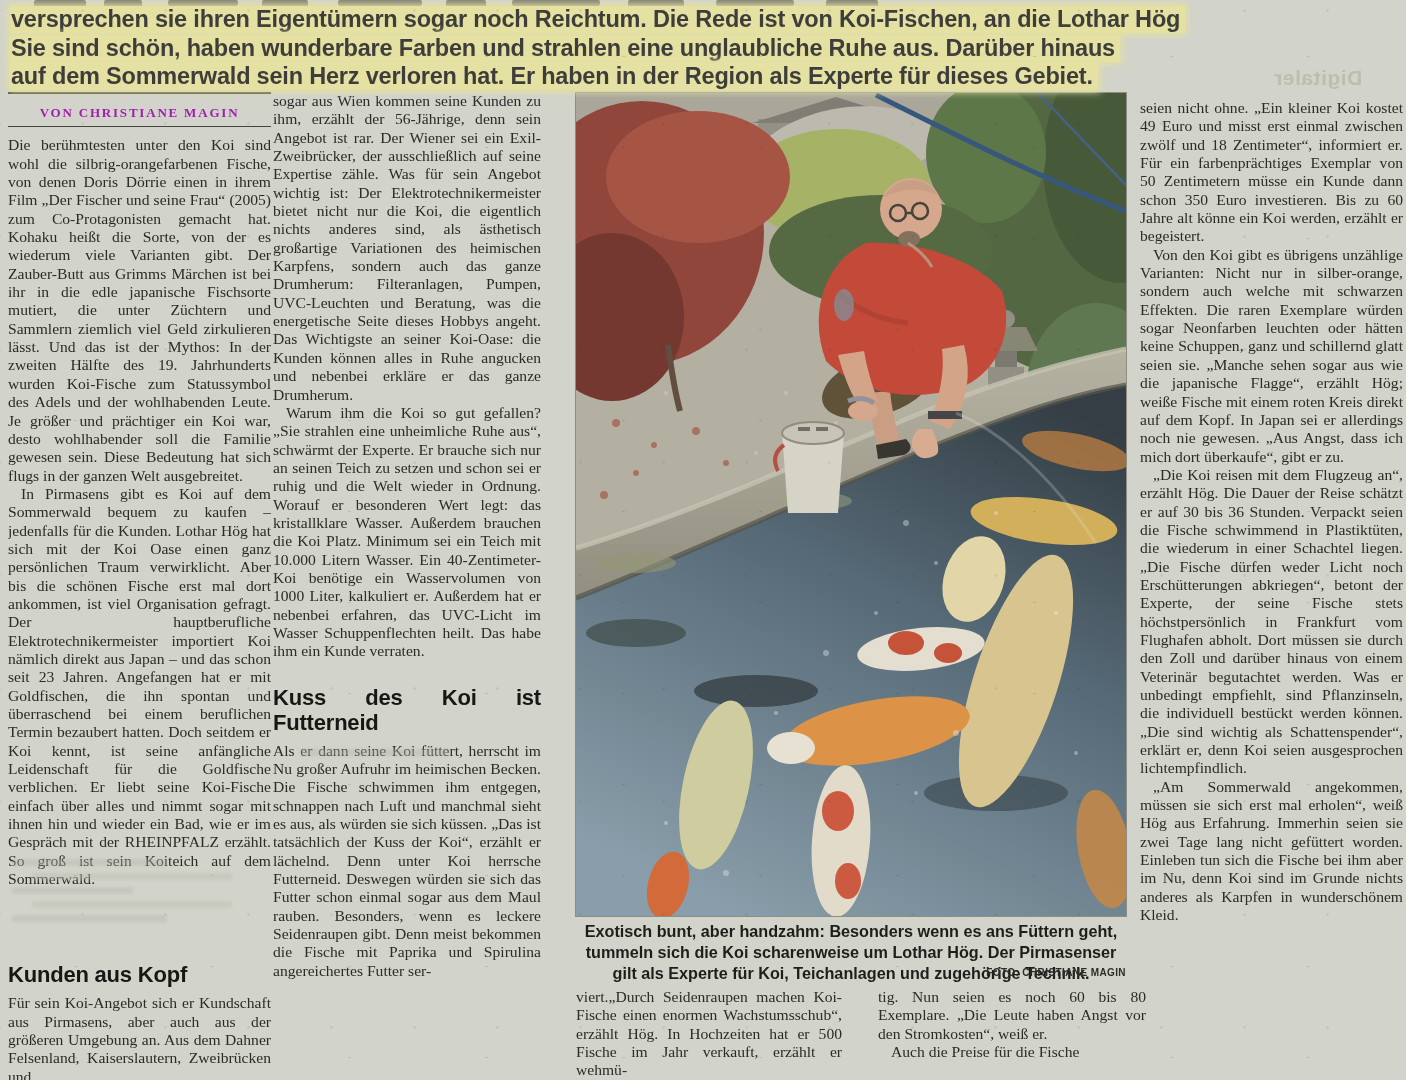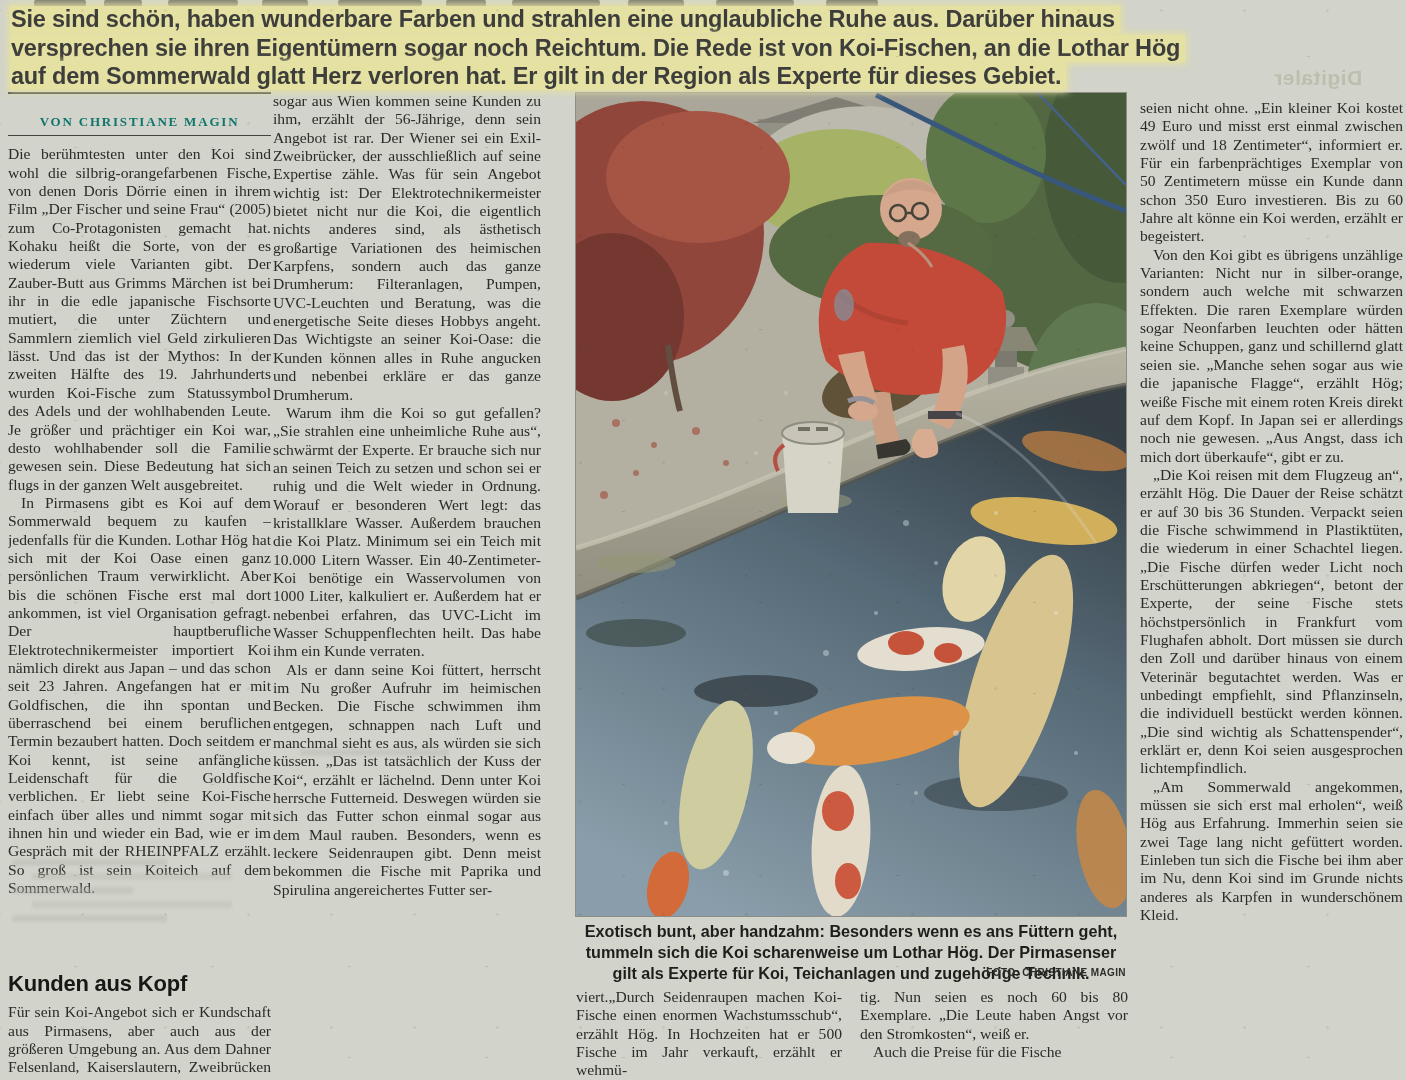--- a/index.html
+++ b/index.html
@@ -50,41 +50,41 @@
   .col p + p { text-indent:13px; }
   .col h2 {
     font-family:"Liberation Sans",sans-serif; font-size:22px; line-height:25px;
     color:#171715; letter-spacing:-.2px; margin:24px 0 7px;
   }
   #col1 h2 { margin-top:74px; }
   #col5 h2 { margin-top:30px; }
   .byline {
     border-top:2px solid #45453f; border-bottom:1px solid #45453f;
     text-align:center; font-size:13px; font-weight:bold; letter-spacing:1.8px;
-    color:#0f766e; padding:19px 0 4px; margin-bottom:9px;
+    color:#a21caf; padding:10px 0 4px; margin-bottom:9px;
   }
   
   .photo-wrap { position:absolute; left:576px; top:93px; width:550px; height:823px;
     box-shadow:0 0 0 1px #8f8d83; background:#b2ae9f; overflow:hidden; }
   .photo-wrap svg { display:block; width:100%; height:100%; }
   
   .caption {
     position:absolute; left:576px; top:921px; width:550px; height:64px;
     font-family:"Liberation Sans",sans-serif; font-weight:bold;
     font-size:16.2px; line-height:20.8px; color:#1e1e1c; text-align:center;
   }
   .caption .credit {
     position:absolute; right:0; bottom:1px; font-weight:bold;
     font-size:10px; letter-spacing:.4px; color:#2c2c29; font-stretch:normal;
   }
   
   .subcol { position:absolute; top:988px; height:92px; overflow:hidden;
     font-size:15.6px; line-height:18.35px; text-align:justify; color:#2b2b28; }
   #subcolA { left:576px; width:266px; }
-  #subcolB { left:860px; width:268px;font-family:Liberation Serif, serif; }
+  #subcolB { left:878px; width:268px;font-family:Liberation Serif, serif; }
   .subcol p + p { text-indent:13px; }
   
   .ghost { position:absolute; z-index:1; opacity:.45; filter:blur(1.6px); pointer-events:none; }
   .ghost i { display:block; height:7px; margin:7px 0; border-radius:3px;
     background:linear-gradient(90deg,#b7bab0 0 62%, transparent 62%); }
   .ghost i:nth-child(2n){ background:linear-gradient(90deg,transparent 0 8%, #bcbfb3 8% 88%, transparent 88%); }
   .ghost i:nth-child(3n){ width:78%; }
 </style>
 </head>
 <body>
@@ -98,23 +98,23 @@
   <i style="left:446px;width:40px;height:8px"></i>
   <i style="left:512px;width:88px;height:6px"></i>
   <i style="left:628px;width:56px;height:9px"></i>
   <i style="left:716px;width:78px;height:6px"></i>
   <i style="left:826px;width:52px;height:8px"></i>
 </div>
 
 <div class="bleed-mirror">Digitaler</div>
 
 <div class="lead">
+  <span class="line"><span class="hl">versprechen sie ihren Eigentümern sogar noch Reichtum. Die Rede ist von Koi-Fischen, an die Lothar Hög</span></span>
   <span class="line"><span class="hl">Sie sind schön, haben wunderbare Farben und strahlen eine unglaubliche Ruhe aus. Darüber hinaus</span></span>
-  <span class="line"><span class="hl">versprechen sie ihren Eigentümern sogar noch Reichtum. Die Rede ist von Koi-Fischen, an die Lothar Hög</span></span>
-  <span class="line"><span class="hl">auf dem Sommerwald glatt Herz verloren hat. Er gilt in der Region als Experte für dieses Gebiet.</span></span>
+  <span class="line"><span class="hl">auf dem Sommerwald sein Herz verloren hat. Er haben in der Region als Experte für dieses Gebiet.</span></span>
 </div>
 
 <div class="col" id="col1">
   <div class="byline">VON CHRISTIANE MAGIN</div>
   <div>
       <p>Die berühmtesten unter den Koi sind wohl die silbrig-orangefarbenen Fische, von denen Doris Dörrie einen in ihrem Film „Der Fischer und seine Frau“ (2005) zum Co-Protagonisten gemacht hat. Kohaku heißt die Sorte, von der es wiederum viele Varianten gibt. Der Zauber-Butt aus Grimms Märchen ist bei ihr in die edle japanische Fischsorte mutiert, die unter Züchtern und Sammlern ziemlich viel Geld zirkulieren lässt. Und das ist der Mythos: In der zweiten Hälfte des 19. Jahrhunderts wurden Koi-Fische zum Statussymbol des Adels und der wohlhabenden Leute. Je größer und prächtiger ein Koi war, desto wohlhabender soll die Familie gewesen sein. Diese Bedeutung hat sich flugs in der ganzen Welt ausgebreitet.</p>
       <p>In Pirmasens gibt es Koi auf dem Sommerwald bequem zu kaufen – jedenfalls für die Kunden. Lothar Hög hat sich mit der Koi Oase einen ganz persönlichen Traum verwirklicht. Aber bis die schönen Fische erst mal dort ankommen, ist viel Organisation gefragt. Der hauptberufliche Elektrotechnikermeister importiert Koi nämlich direkt aus Japan – und das schon seit 23 Jahren. Angefangen hat er mit Goldfischen, die ihn spontan und überraschend bei einem beruflichen Termin bezaubert hatten. Doch seitdem er Koi kennt, ist seine anfängliche Leidenschaft für die Goldfische verblichen. Er liebt seine Koi-Fische einfach über alles und nimmt sogar mit ihnen hin und wieder ein Bad, wie er im Gespräch mit der RHEINPFALZ erzählt. So groß ist sein Koiteich auf dem Sommerwald.</p>
       <h2>Kunden aus Kopf</h2>
       <p>Für sein Koi-Angebot sich er Kundschaft aus Pirmasens, aber auch aus der größeren Umgebung an. Aus dem Dahner Felsenland, Kaiserslautern, Zweibrücken und</p>
     </div>
@@ -128,20 +128,21 @@
     <i></i>
 </div>
 
 <div class="ghost" style="left:300px; top:742px; width:240px;">
   <i></i>
 </div>
 
 <div class="col" id="col2">
     <p>sogar aus Wien kommen seine Kunden zu ihm, erzählt der 56-Jährige, denn sein Angebot ist rar. Der Wiener sei ein Exil-Zweibrücker, der ausschließlich auf seine Expertise zähle. Was für sein Angebot wichtig ist: Der Elektrotechnikermeister bietet nicht nur die Koi, die eigentlich nichts anderes sind, als ästhetisch großartige Variationen des heimischen Karpfens, sondern auch das ganze Drumherum: Filteranlagen, Pumpen, UVC-Leuchten und Beratung, was die energetische Seite dieses Hobbys angeht. Das Wichtigste an seiner Koi-Oase: die Kunden können alles in Ruhe angucken und nebenbei erkläre er das ganze Drumherum.</p>
     <p>Warum ihm die Koi so gut gefallen? „Sie strahlen eine unheimliche Ruhe aus“, schwärmt der Experte. Er brauche sich nur an seinen Teich zu setzen und schon sei er ruhig und die Welt wieder in Ordnung. Worauf er besonderen Wert legt: das kristallklare Wasser. Außerdem brauchen die Koi Platz. Minimum sei ein Teich mit 10.000 Litern Wasser. Ein 40-Zentimeter-Koi benötige ein Wasservolumen von 1000 Liter, kalkuliert er. Außerdem hat er nebenbei erfahren, das UVC-Licht im Wasser Schuppenflechten heilt. Das habe ihm ein Kunde verraten.</p>
+    <h2>Kuss des Koi ist Futterneid</h2>
     <p>Als er dann seine Koi füttert, herrscht im Nu großer Aufruhr im heimischen Becken. Die Fische schwimmen ihm entgegen, schnappen nach Luft und manchmal sieht es aus, als würden sie sich küssen. „Das ist tatsächlich der Kuss der Koi“, erzählt er lächelnd. Denn unter Koi herrsche Futterneid. Deswegen würden sie sich das Futter schon einmal sogar aus dem Maul rauben. Besonders, wenn es leckere Seidenraupen gibt. Denn meist bekommen die Fische mit Paprika und Spirulina angereichertes Futter ser-</p>
   </div>
 
 <div class="photo-wrap">
 <svg viewBox="0 0 550 823" preserveAspectRatio="none">
   <defs>
     <linearGradient id="water" x1="0.8" y1="0" x2="0.3" y2="1">
       <stop offset="0" stop-color="#28333b"></stop>
       <stop offset="0.4" stop-color="#4c6170"></stop>
       <stop offset="1" stop-color="#849aa8"></stop>

